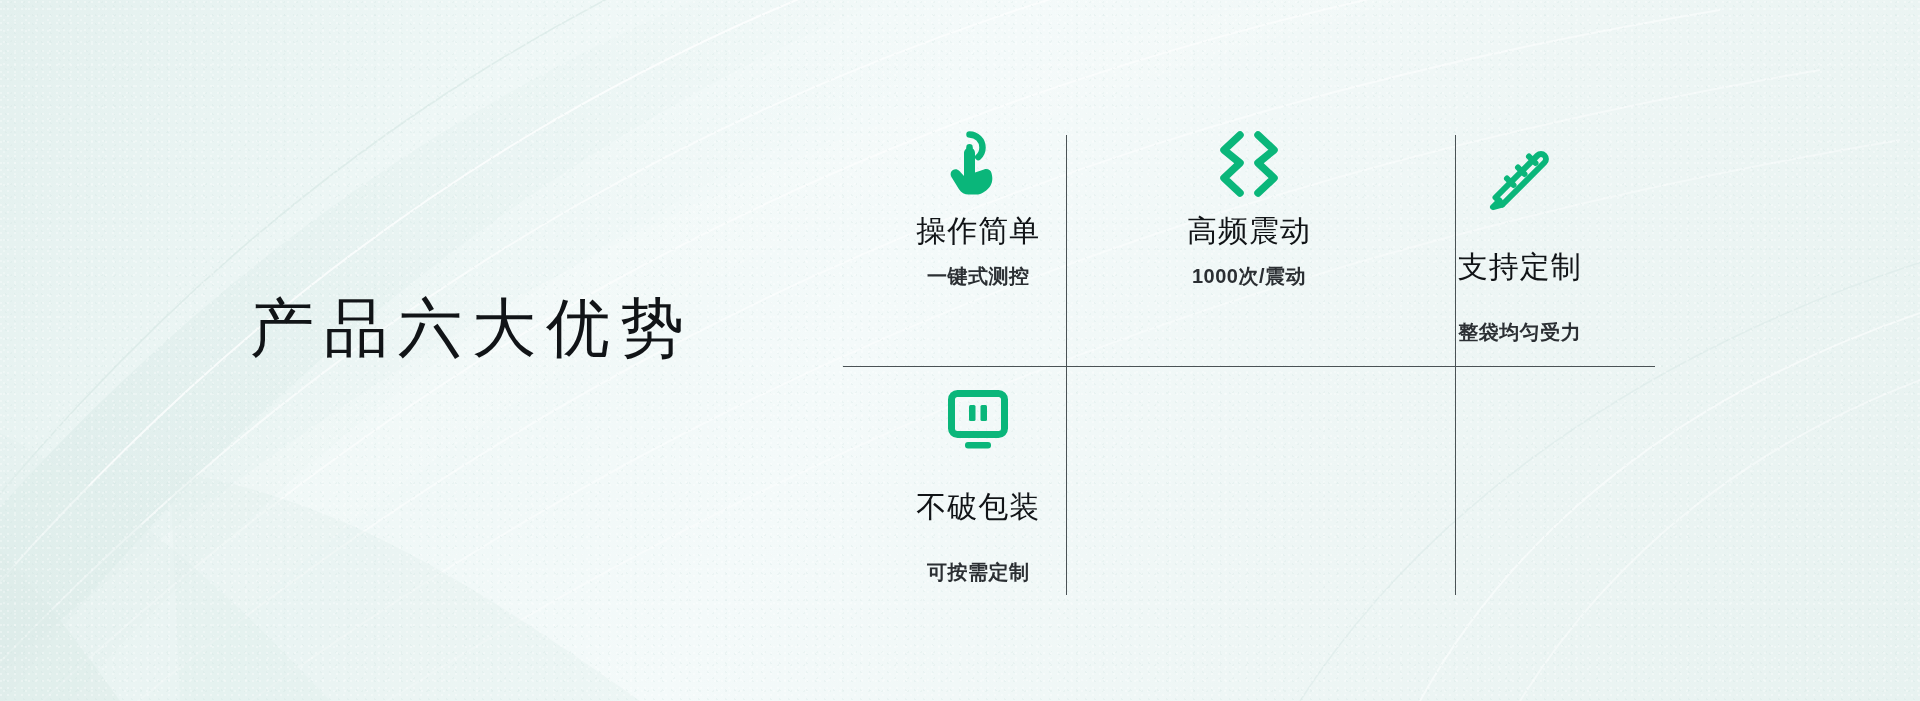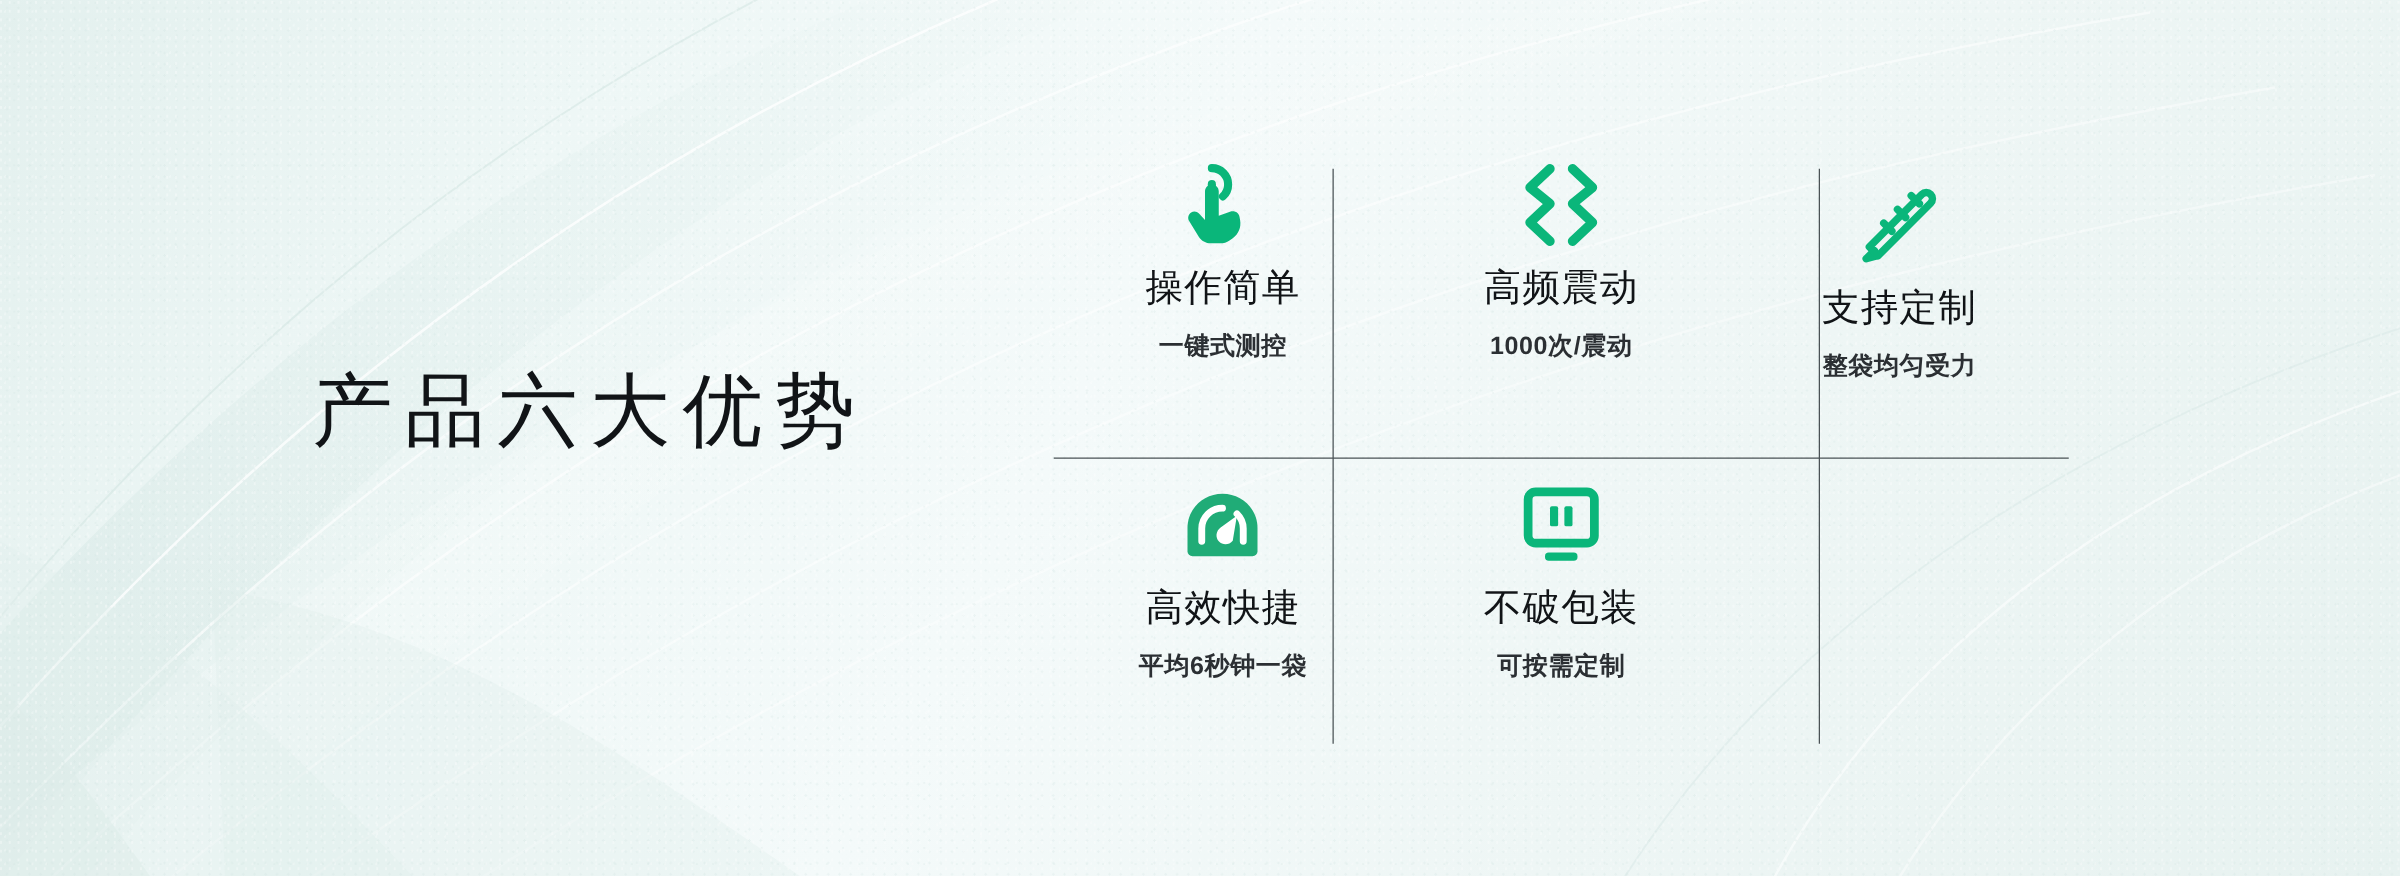--- a/index.html
+++ b/index.html
@@ -64,21 +64,21 @@
     grid-template-rows: 1fr 1fr;
   }
   .cell {
     position: relative;
     display: flex;
     flex-direction: column;
     align-items: center;
     justify-content: flex-start;
     padding-top: 8px;
   }
-  .cell.r2 { padding-top: 24px; }
+  .cell.r2 { padding-top: 24px; gap: 20px; }
 
   .icon-wrap {
     height: 72px;
     display: flex;
     align-items: center;
     justify-content: center;
     margin-bottom: 14px;
   }
   .icon-wrap svg { display: block; }
 
@@ -206,32 +206,20 @@
           <path d="M31 20.5 37.5 27"></path>
           <path d="M42 9.5 48.5 16"></path>
 
           <path d="M21.5 8.5a5 5 0 0 0-7 0l-6 6a5 5 0 0 0 0 7l36 36a5 5 0 0 0 7 0l6-6a5 5 0 0 0 0-7l-36-36Z" stroke-opacity="0"></path>
         </svg>
       </div>
       <div class="f-title">支持定制</div>
       <div class="f-sub">整袋均匀受力</div>
     </div>
 
-    <div class="cell r2">
-      <div class="icon-wrap">
-        <svg width="66" height="62" viewBox="0 0 66 62" fill="none">
-          <path d="M33 6C17.5 6 5 18.2 5 33.3V52a4 4 0 0 0 4 4h48a4 4 0 0 0 4-4V33.3C61 18.2 48.5 6 33 6Z" fill="#20ac77"></path>
-          <path d="M33 17.5c-9.2 0-16.6 7.3-16.6 16.3V44" stroke="#ffffff" stroke-width="5.5" stroke-linecap="round" fill="none"></path>
-          <path d="M49.6 44V33.8c0-4.6-1.9-8.7-5-11.7" stroke="#ffffff" stroke-width="5.5" stroke-linecap="round" fill="none"></path>
-          <path d="M44.5 23.5 31.5 33c-3.8 2.8-4.4 8-1.3 11.2 3 3.2 8.2 2.9 11-.6l3.3-20.1Z" fill="#ffffff"></path>
-        </svg>
-      </div>
-      <div class="f-title">高效快捷</div>
-      <div class="f-sub">平均6秒钟一袋</div>
-    </div>
 
     <div class="cell r2">
       <div class="icon-wrap">
         <svg width="62" height="62" viewBox="0 0 62 62" fill="none">
           <rect x="4.5" y="4.5" width="53" height="41" rx="6" stroke="#0ab67a" stroke-width="7"></rect>
           <rect x="22" y="16" width="6.5" height="16" rx="1.5" fill="#0ab67a"></rect>
           <rect x="33.5" y="16" width="6.5" height="16" rx="1.5" fill="#0ab67a"></rect>
           <rect x="18" y="53" width="26" height="6.5" rx="3" fill="#0ab67a"></rect>
         </svg>
       </div>

